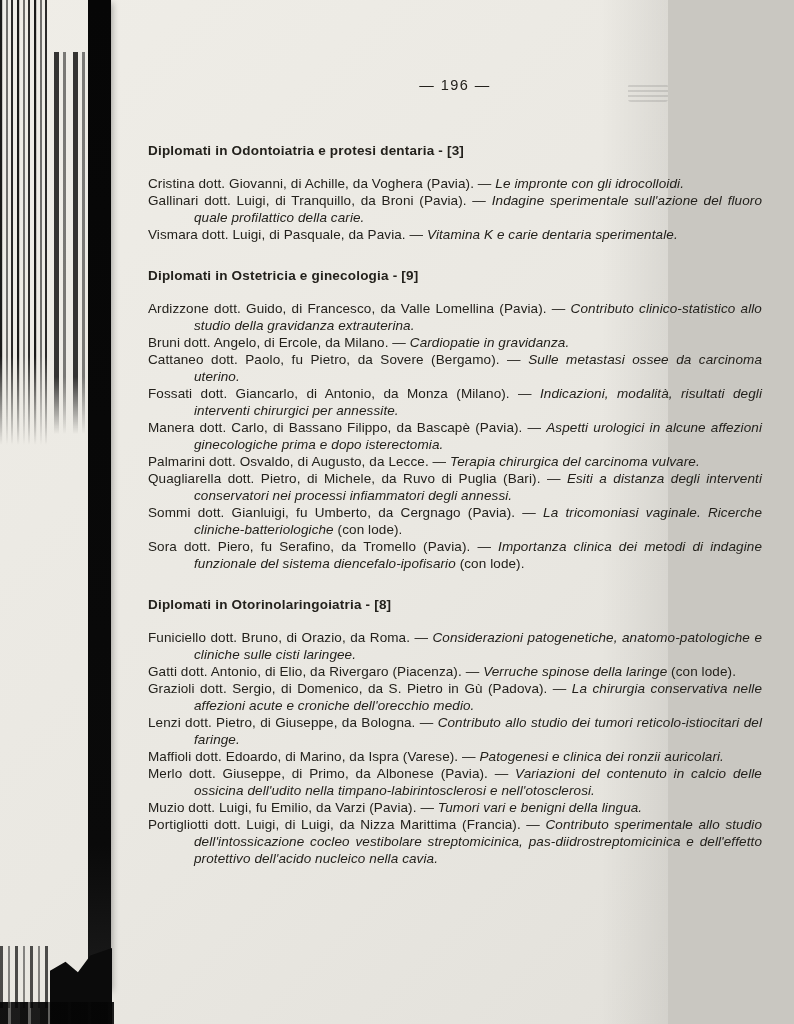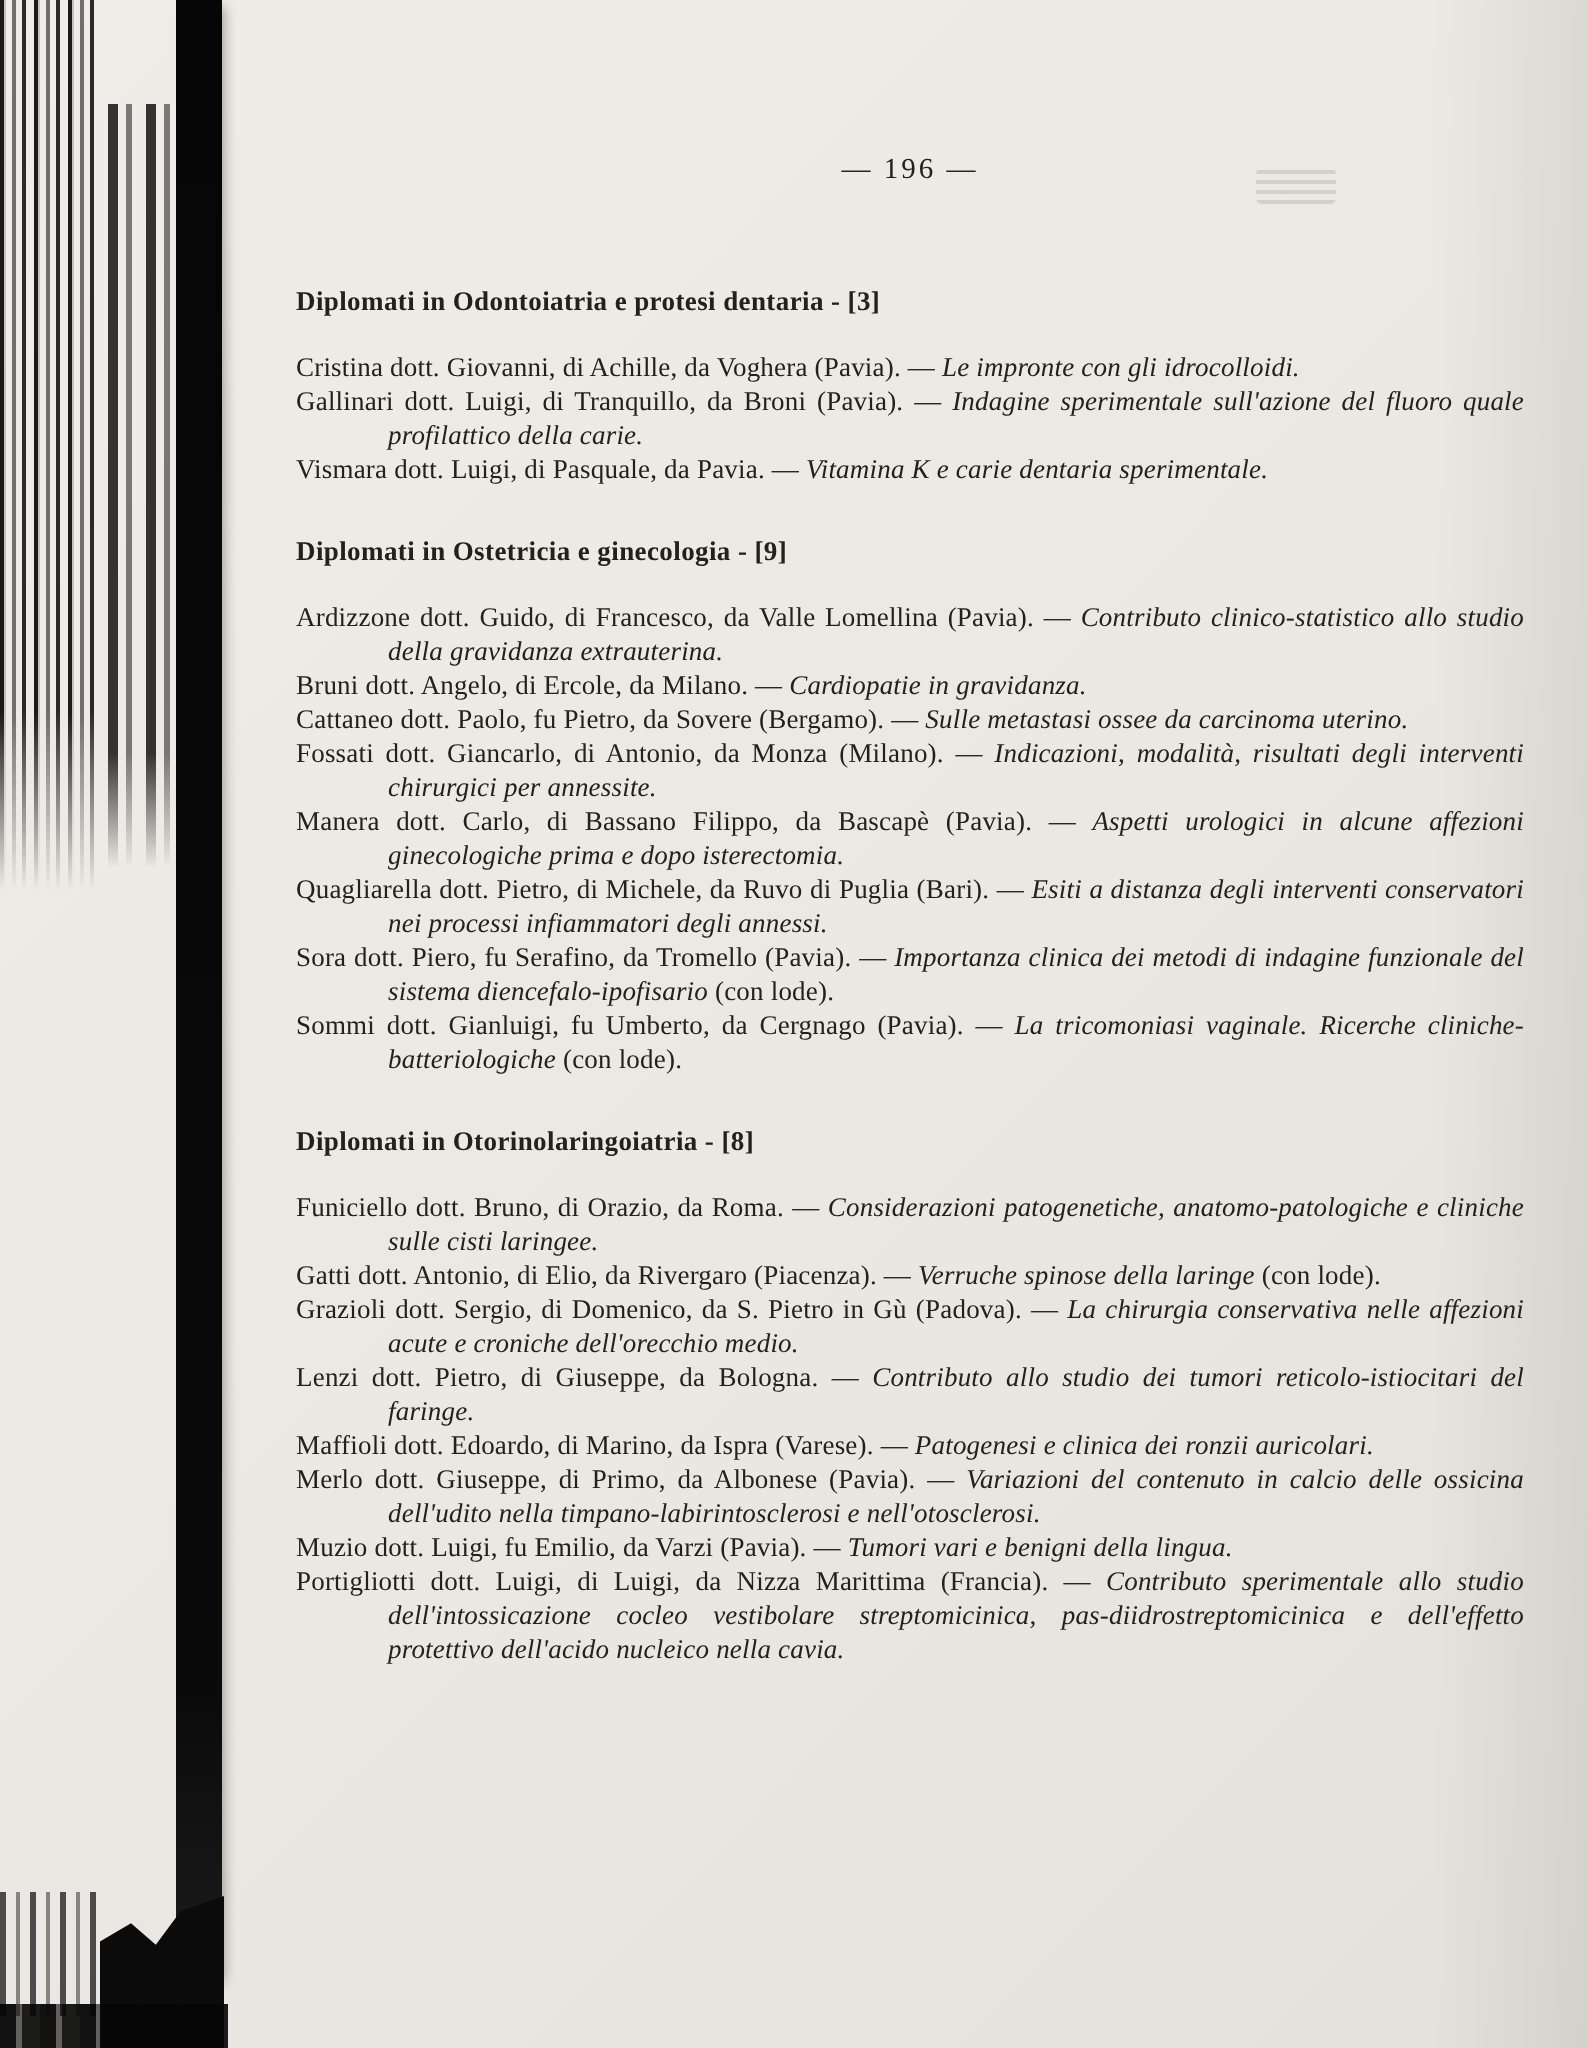--- a/index.html
+++ b/index.html
@@ -7,26 +7,26 @@
     padding: 0;
   }
   body {
     width: 794px;
     height: 1024px;
     overflow: hidden;
     background: #c9c7c1;
   }
   .scan {
     position: relative;
-    width: 794px;
+    width: 668px;
     height: 1024px;
     background:
       linear-gradient(90deg, rgba(0,0,0,0) 0 90%, rgba(0,0,0,0.07) 100%),
       linear-gradient(135deg, #efede7 0%, #eae8e2 55%, #e3e1db 100%);
-    font-family: Liberation Serif, serif;
+    font-family: Liberation Sans, sans-serif;
     color: var(--ink, #23211c);
   }
 
   
   .artifact { position: absolute; pointer-events: none; }
   .streaks-left {
     left: 0; top: 0; width: 50px; height: 445px;
     background: repeating-linear-gradient(90deg,
       rgba(8,8,8,0.92) 0 2px,
       rgba(8,8,8,0.18) 2px 3px,
@@ -142,23 +142,24 @@
           </div>
         </section>
         <section class="section">
           <h2 class="section-title">Diplomati in Ostetricia e ginecologia - [9]</h2>
           <div class="entries">
             <p class="entry"><span class="roman">Ardizzone dott. Guido, di Francesco, da Valle Lomellina (Pavia). — </span><span class="italic">Contributo clinico-statistico allo studio della gravidanza extrauterina.</span></p>
             <p class="entry"><span class="roman">Bruni dott. Angelo, di Ercole, da Milano. — </span><span class="italic">Cardiopatie in gravidanza.</span></p>
             <p class="entry"><span class="roman">Cattaneo dott. Paolo, fu Pietro, da Sovere (Bergamo). — </span><span class="italic">Sulle metastasi ossee da carcinoma uterino.</span></p>
             <p class="entry"><span class="roman">Fossati dott. Giancarlo, di Antonio, da Monza (Milano). — </span><span class="italic">Indicazioni, modalità, risultati degli interventi chirurgici per annessite.</span></p>
             <p class="entry"><span class="roman">Manera dott. Carlo, di Bassano Filippo, da Bascapè (Pavia). — </span><span class="italic">Aspetti urologici in alcune affezioni ginecologiche prima e dopo isterectomia.</span></p>
+            <p class="entry"><span class="roman">Palmarini dott. Osvaldo, di Augusto, da Lecce. — </span><span class="italic">Terapia chirurgica del carcinoma vulvare.</span></p>
             <p class="entry"><span class="roman">Quagliarella dott. Pietro, di Michele, da Ruvo di Puglia (Bari). — </span><span class="italic">Esiti a distanza degli interventi conservatori nei processi infiammatori degli annessi.</span></p>
+            <p class="entry"><span class="roman">Sommi dott. Gianluigi, fu Umberto, da Cergnago (Pavia). — </span><span class="italic">La tricomoniasi vaginale. Ricerche cliniche-batteriologiche </span><span class="roman">(con lode).</span></p>
             <p class="entry"><span class="roman">Sora dott. Piero, fu Serafino, da Tromello (Pavia). — </span><span class="italic">Importanza clinica dei metodi di indagine funzionale del sistema diencefalo-ipofisario </span><span class="roman">(con lode).</span></p>
-            <p class="entry"><span class="roman">Sommi dott. Gianluigi, fu Umberto, da Cergnago (Pavia). — </span><span class="italic">La tricomoniasi vaginale. Ricerche cliniche-batteriologiche </span><span class="roman">(con lode).</span></p>
           </div>
         </section>
         <section class="section">
           <h2 class="section-title">Diplomati in Otorinolaringoiatria - [8]</h2>
           <div class="entries">
             <p class="entry"><span class="roman">Funiciello dott. Bruno, di Orazio, da Roma. — </span><span class="italic">Considerazioni patogenetiche, anatomo-patologiche e cliniche sulle cisti laringee.</span></p>
             <p class="entry"><span class="roman">Gatti dott. Antonio, di Elio, da Rivergaro (Piacenza). — </span><span class="italic">Verruche spinose della laringe </span><span class="roman">(con lode).</span></p>
             <p class="entry"><span class="roman">Grazioli dott. Sergio, di Domenico, da S. Pietro in Gù (Padova). — </span><span class="italic">La chirurgia conservativa nelle affezioni acute e croniche dell'orecchio medio.</span></p>
             <p class="entry"><span class="roman">Lenzi dott. Pietro, di Giuseppe, da Bologna. — </span><span class="italic">Contributo allo studio dei tumori reticolo-istiocitari del faringe.</span></p>
             <p class="entry"><span class="roman">Maffioli dott. Edoardo, di Marino, da Ispra (Varese). — </span><span class="italic">Patogenesi e clinica dei ronzii auricolari.</span></p>

